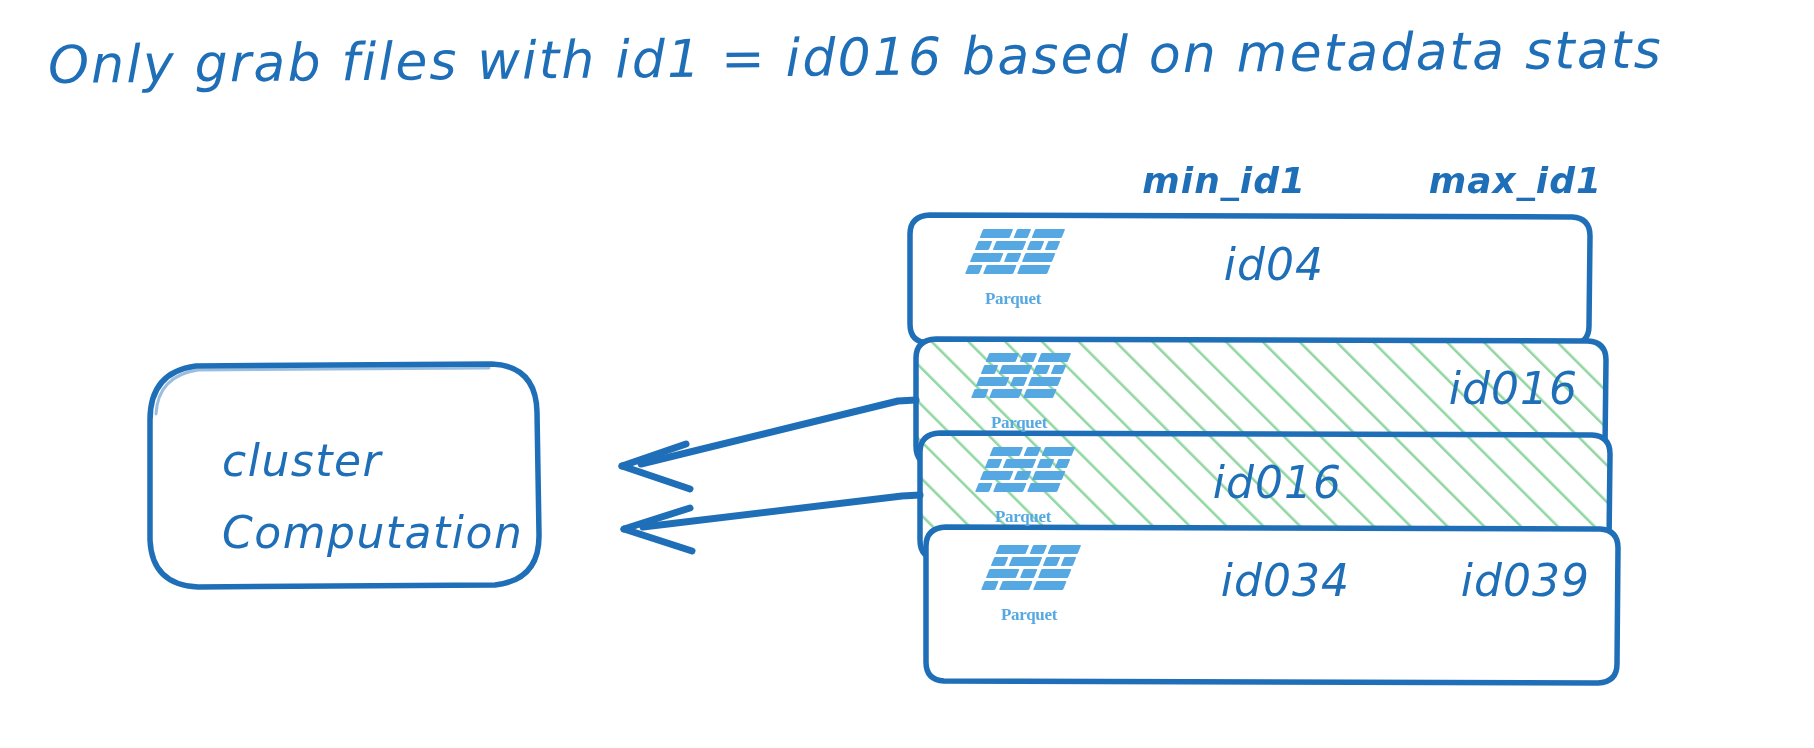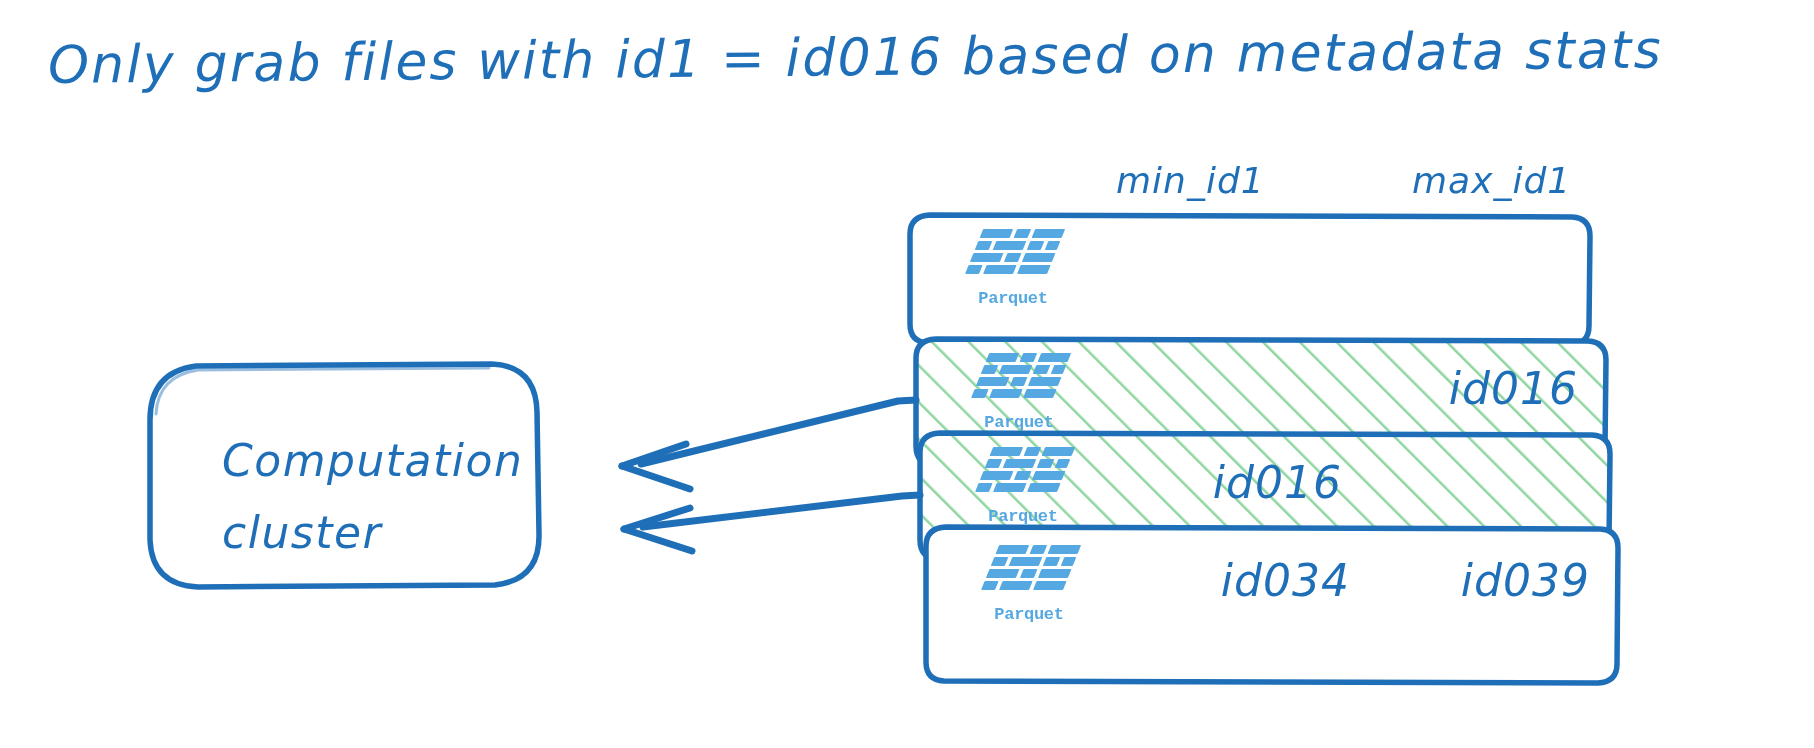--- a/index.html
+++ b/index.html
@@ -74,21 +74,21 @@
   .row-logo svg { display: block; }
   .row-logo .wordmark {
     position: absolute;
     left: 0;
     top: 62px;
     width: 110px;
     text-align: center;
     font-size: 17px;
     font-weight: bold;
     color: #55a8e2;
-    font-family: Liberation Mono, monospace;
+    font-family: Liberation Serif, serif;
     letter-spacing: -0.3px;
   }
   .cell {
     position: absolute;
     top: 22px;
     font-size: 44px;
     line-height: 56px;
     color: #1f6fb8;
     font-style: italic;
     letter-spacing: 1px;
@@ -101,21 +101,22 @@
   
   .col-header {
     position: absolute;
     top: 158px;
     font-size: 36px;
     line-height: 46px;
     color: #1f6fb8;
     font-style: italic;
     letter-spacing: 1px;
     white-space: nowrap;
-    text-align: left;
+    text-align: right;
+    font-weight: bold;
   }
   #hdr-min { left: 1116px; width: 190px; }
   #hdr-max { left: 1412px; width: 190px; }
 </style>
 </head>
 <body>
 
 <svg id="canvas" viewBox="0 0 1814 748" xmlns="http://www.w3.org/2000/svg">
   <defs>
 
@@ -182,22 +183,22 @@
     <path d="M624,529 L692,551" fill="none" stroke="#1f6fb8" stroke-width="7" stroke-linecap="round"></path>
   </g>
 </svg>
 
 <div id="title" class="hand">Only grab files with id1 = id016 based on metadata stats</div>
 
 <div id="hdr-min" class="col-header">min_id1</div>
 <div id="hdr-max" class="col-header">max_id1</div>
 
 <div id="cluster-label">
+  <div>cluster</div>
   <div>Computation</div>
-  <div>cluster</div>
 </div>
 
 <div class="row" style="left:910px; top:215px; width:682px; height:130px;">
   <div class="row-logo">
     <svg width="110" height="64" viewBox="0 0 110 64" xmlns="http://www.w3.org/2000/svg">
       <g fill="#55a8e2" transform="skewX(-22) translate(24,0)">
         <rect x="2" y="2" width="30" height="9" rx="1"></rect>
         <rect x="36" y="2" width="14" height="9" rx="1"></rect>
         <rect x="54" y="2" width="30" height="9" rx="1"></rect>
         <rect x="2" y="14" width="14" height="9" rx="1"></rect>
@@ -207,20 +208,21 @@
         <rect x="2" y="26" width="30" height="9" rx="1"></rect>
         <rect x="36" y="26" width="14" height="9" rx="1"></rect>
         <rect x="54" y="26" width="30" height="9" rx="1"></rect>
         <rect x="2" y="38" width="14" height="9" rx="1"></rect>
         <rect x="20" y="38" width="30" height="9" rx="1"></rect>
         <rect x="54" y="38" width="30" height="9" rx="1"></rect>
       </g>
     </svg>
     <div class="wordmark">Parquet</div>
   </div>
+  <div class="cell cell-min">id04</div>
 </div>
 
 <div class="row" style="left:916px; top:339px; width:690px; height:128px;">
   <div class="row-logo">
     <svg width="110" height="64" viewBox="0 0 110 64" xmlns="http://www.w3.org/2000/svg">
       <g fill="#55a8e2" transform="skewX(-22) translate(24,0)">
         <rect x="2" y="2" width="30" height="9" rx="1"></rect>
         <rect x="36" y="2" width="14" height="9" rx="1"></rect>
         <rect x="54" y="2" width="30" height="9" rx="1"></rect>
         <rect x="2" y="14" width="14" height="9" rx="1"></rect>

